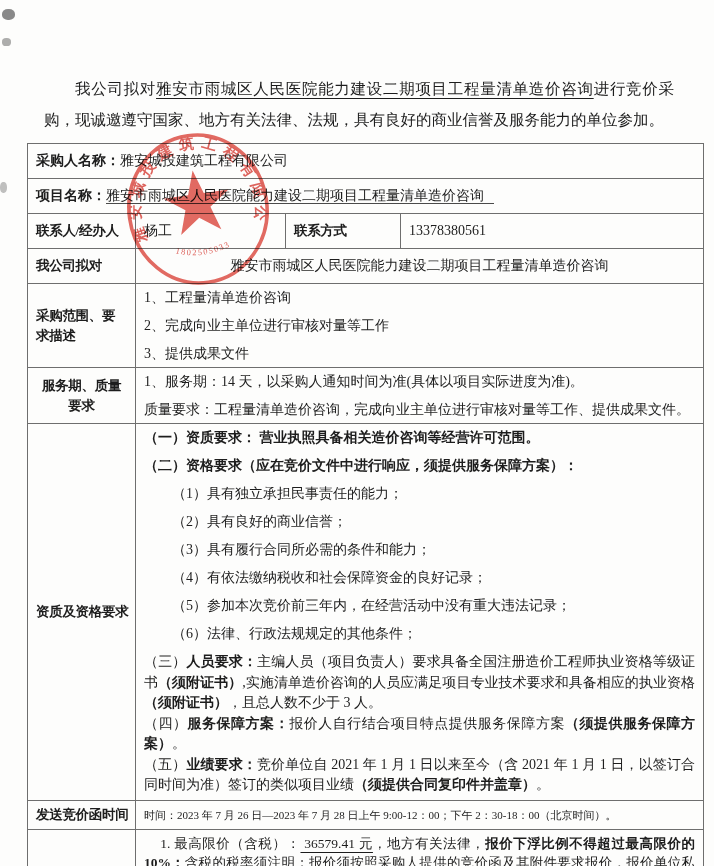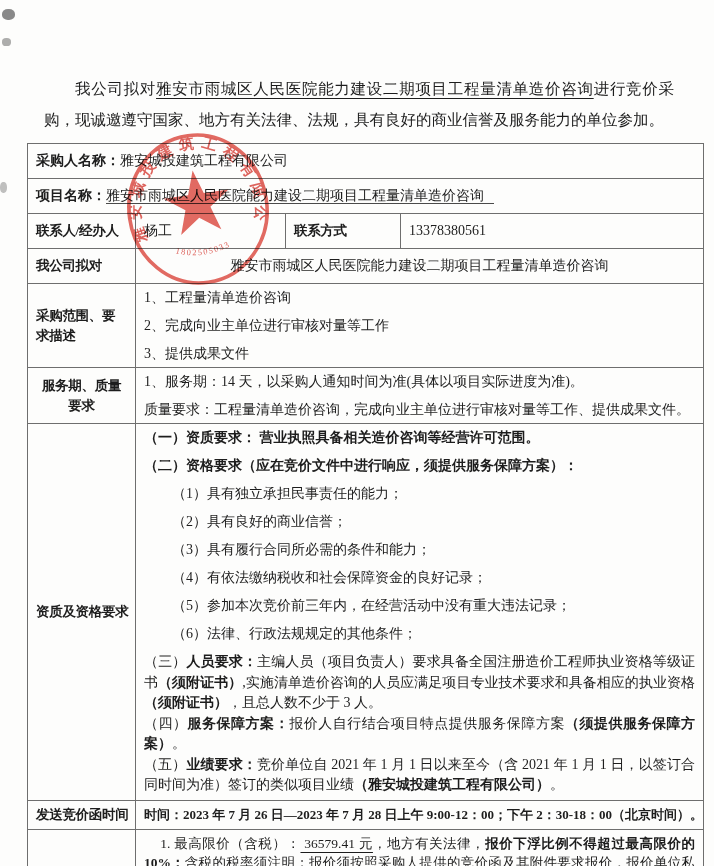--- a/index.html
+++ b/index.html
@@ -18,21 +18,21 @@
   td.nowrap{white-space:nowrap;}
   td.center{text-align:center;}
   tr.h34 td{height:26px;}
   .lb{font-weight:bold;}
   td.brief-val{text-align:center;font-size:14px;}
   td.content p{margin:0;}
   td.content p.sp{margin:0 0 9px;line-height:19px;}
   td.content p.sp:last-child{margin-bottom:0;}
   td.content p.ind{padding-left:2em;}
   td.content p.tt{margin:0;line-height:20.5px;text-align:justify;}
-  td.sendtime-val{font-weight:bold;font-size:13px;white-space:nowrap;padding:3px 5px;line-height:18px;}
+  td.sendtime-val{font-weight:normal;font-size:11px;white-space:nowrap;padding:3px 5px;line-height:18px;}
   td.price-cell{font-size:13.5px;padding:5px 7px;}
   td.price-cell p{margin:0;line-height:19.5px;text-indent:1.2em;text-align:justify;}
   .stamp{position:absolute;left:123px;top:130px;width:150px;height:158px;
          transform:rotate(-8deg);mix-blend-mode:multiply;opacity:.82;pointer-events:none;}
   .stamp ellipse{fill:none;stroke:#dd4a40;stroke-width:3.6;}
   .stamp polygon{fill:#dd4a40;}
   .stamp text{fill:#d8423a;font-weight:bold;font-family:"Liberation Serif","DejaVu Serif",serif;}
   .stamp .ring{font-size:15px;letter-spacing:6.5px;}
   .stamp .digits{font-size:8.5px;letter-spacing:1.5px;font-weight:normal;}
   .smudge{position:absolute;background:#4b4b4b;border-radius:45%;}
@@ -107,21 +107,21 @@
             <p class="sp"><span class="b">（一）资质要求： 营业执照具备相关造价咨询等经营许可范围。</span></p>
             <p class="sp"><span class="b">（二）资格要求（应在竞价文件中进行响应，须提供服务保障方案）：</span></p>
             <p class="sp ind"><span>（1）具有独立承担民事责任的能力；</span></p>
             <p class="sp ind"><span>（2）具有良好的商业信誉；</span></p>
             <p class="sp ind"><span>（3）具有履行合同所必需的条件和能力；</span></p>
             <p class="sp ind"><span>（4）有依法缴纳税收和社会保障资金的良好记录；</span></p>
             <p class="sp ind"><span>（5）参加本次竞价前三年内，在经营活动中没有重大违法记录；</span></p>
             <p class="sp ind"><span>（6）法律、行政法规规定的其他条件；</span></p>
             <p class="tt"><span>（三）</span><span class="b">人员要求：</span><span>主编人员（项目负责人）要求具备全国注册造价工程师执业资格等级证书</span><span class="b">（须附证书）</span><span>,实施清单造价咨询的人员应满足项目专业技术要求和具备相应的执业资格</span><span class="b">（须附证书）</span><span>，且总人数不少于 3 人。</span></p>
             <p class="tt"><span>（四）</span><span class="b">服务保障方案：</span><span>报价人自行结合项目特点提供服务保障方案</span><span class="b">（须提供服务保障方案）</span><span>。</span></p>
-            <p class="tt"><span>（五）</span><span class="b">业绩要求：</span><span>竞价单位自  2021 年 1 月 1 日以来至今（含 2021 年 1 月 1 日，以签订合同时间为准）签订的类似项目业绩</span><span class="b">（雅安城投建筑工程有限公司）</span><span>。</span></p>
+            <p class="tt"><span>（五）</span><span class="b">业绩要求：</span><span>竞价单位自  2021 年 1 月 1 日以来至今（含 2021 年 1 月 1 日，以签订合同时间为准）签订的类似项目业绩</span><span class="b">（须提供合同复印件并盖章）</span><span>。</span></p>
           </td>
     </tr>
 
     <tr>
       <td class="label nowrap">发送竞价函时间</td>
       <td colspan="3" class="sendtime-val">时间：2023 年 7 月 26 日—2023 年 7 月 28 日上午 9:00-12：00；下午 2：30-18：00（北京时间）。</td>
     </tr>
 
     <tr>
       <td></td>

